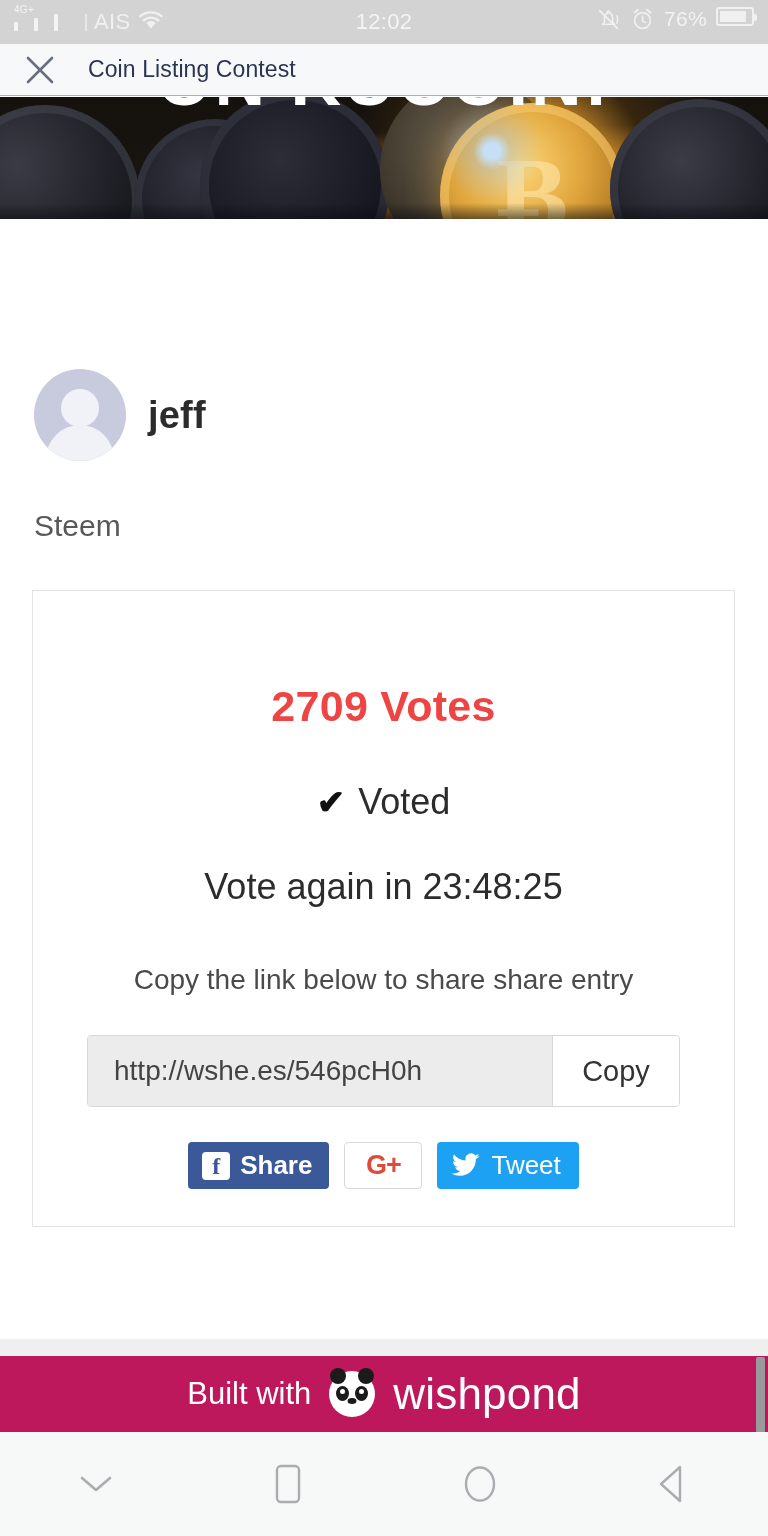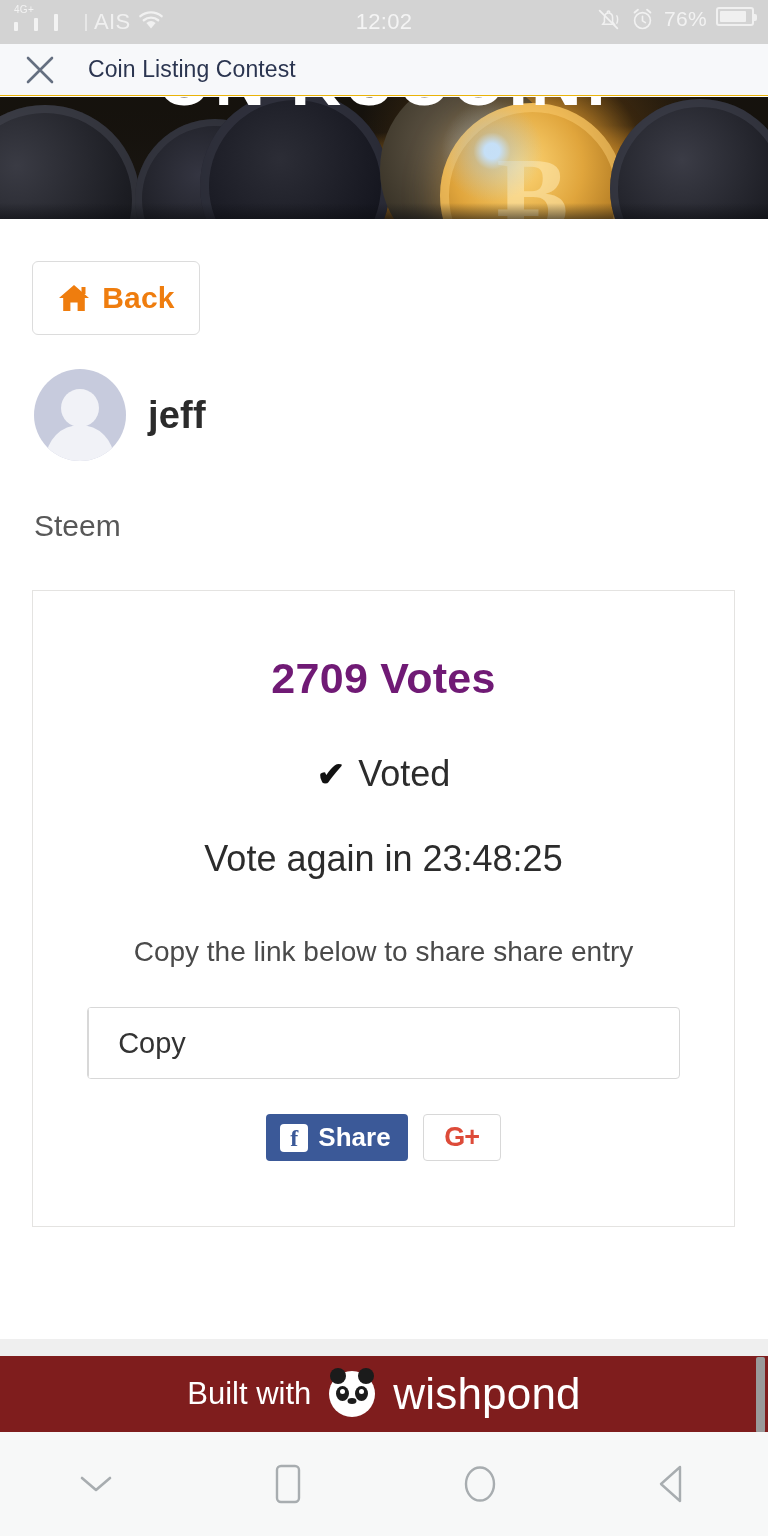--- a/index.html
+++ b/index.html
@@ -109,21 +109,21 @@
     width:68px; height:52px; border-radius:34px 34px 0 0; background:#f1f2f7;}
   .username{ font-size:38px; font-weight:bold; color:#2b2b2b; letter-spacing:.2px;}
 
   .coin-name{ position:absolute; left:34px; top:290px; font-size:30px; color:#585858; }
 
   
   .card{
     position:absolute; left:32px; top:371px; width:703px; height:637px;
     border:1px solid #e4e3e1; background:#fff;
   }
-  .votes{ text-align:center; margin-top:63px; font-size:43px; font-weight:bold; color:#701a75; letter-spacing:.3px;}
+  .votes{ text-align:center; margin-top:91px; font-size:43px; font-weight:bold; color:#ef4444; letter-spacing:.3px;}
   .voted{ text-align:center; margin-top:50px; font-size:36px; color:#2c2c2c; display:flex; align-items:center; justify-content:center; gap:13px;}
   .check{ font-size:34px; font-weight:bold; color:#111; }
   .vote-again{ text-align:center; margin-top:43px; font-size:36px; color:#2c2c2c; }
   .share-hint{ text-align:center; margin-top:56px; font-size:28px; color:#4a4a4a; }
 
   .link-row{ display:flex; justify-content:center; margin-top:39px; }
   .link-box{ display:flex; width:593px; height:72px; border:1px solid #d8d8d8; border-radius:4px; overflow:hidden; }
   .link-url{
     flex:1; background:#ececec; border:none; outline:none;
     font-family:"Liberation Sans", sans-serif; font-size:28px; color:#444;
@@ -144,21 +144,21 @@
     height:47px; width:78px; border-radius:4px; }
   .gp-mark{ font-size:27px; font-weight:bold; color:#dd4b39; letter-spacing:-1px;}
   .btn-tw{ display:flex; align-items:center; gap:10px; background:#1da1f2; color:#fff;
     height:47px; padding:0 18px 0 14px; border-radius:4px; font-size:26px; }
   .tw-bird{ width:30px; height:26px; display:block; }
 
   
   .gap-strip{ position:absolute; left:0; top:1339px; width:768px; height:17px; background:#efefef; }
   .footer{
     position:absolute; left:0; top:1356px; width:768px; height:76px;
-    background:#7f1d1d; display:flex; align-items:center; justify-content:center; gap:18px;
+    background:#be185d; display:flex; align-items:center; justify-content:center; gap:18px;
   }
   .built-with{ color:#fff; font-size:31px; }
   .panda{ width:46px;height:46px;border-radius:50%;background:#fff;position:relative;display:block;}
   .panda .ear{position:absolute;top:-3px;width:16px;height:16px;border-radius:50%;background:#1b1b1b;}
   .panda .ear.l{left:1px;} .panda .ear.r{right:1px;}
   .panda .eye{position:absolute;top:15px;width:13px;height:15px;border-radius:50%;background:#1b1b1b;}
   .panda .eye.l{left:7px;} .panda .eye.r{right:7px;}
   .panda .pupil{position:absolute;top:18px;width:5px;height:5px;border-radius:50%;background:#fff;}
   .panda .pupil.l{left:11px;} .panda .pupil.r{right:11px;}
   .panda .nose{position:absolute;left:50%;top:27px;transform:translateX(-50%);width:9px;height:6px;border-radius:50%;background:#1b1b1b;}
@@ -237,29 +237,20 @@
       <span class="glyph">Ƀ</span>
     </div>
     <div class="hero-coin coin-5"></div>
     <div class="hero-flare"></div>
     <div class="hero-headline">ON KUCOIN!</div>
     <div class="hero-fade"></div>
   </div>
 
   <div class="page">
 
-    <div class="back-btn">
-      <span class="home-ico">
-        <svg width="34" height="30" viewBox="0 0 34 30">
-          <path d="M17 2 L2 15 h4.2 v13 h7.2 v-8.4 h7.2 V28 h7.2 V15 H32 z" fill="#ef7d0e"></path>
-          <rect x="24.5" y="4" width="4" height="7" fill="#ef7d0e"></rect>
-        </svg>
-      </span>
-      <span class="back-label">Back</span>
-    </div>
 
     <div class="user-row">
       <div class="avatar">
         <span class="head"></span>
           <span class="body"></span>
       </div>
       <div class="username">jeff</div>
     </div>
 
     <div class="coin-name">Steem</div>
@@ -271,31 +262,40 @@
         <span class="check">✔</span>
         <span>Voted</span>
       </div>
 
       <div class="vote-again">Vote again in 23:48:25</div>
 
       <div class="share-hint">Copy the link below to share share entry</div>
 
       <div class="link-row">
         <div class="link-box">
+          <input class="link-url" type="text" readonly="" value="http://wshe.es/546pcH0h" style="">
           <button class="copy-btn">Copy</button>
         </div>
       </div>
 
       <div class="social-row">
         <div class="btn-fb">
           <span class="fb-mark">f</span>
           <span>Share</span>
         </div>
         <div class="btn-gp">
           <span class="gp-mark">G+</span>
+        </div>
+        <div class="btn-tw">
+          <span class="tw-bird">
+            <svg width="30" height="26" viewBox="0 0 24 21">
+              <path d="M23 2.5a9 9 0 0 1-2.6.75A4.6 4.6 0 0 0 22.4.75a9.2 9.2 0 0 1-2.9 1.12A4.55 4.55 0 0 0 11.7 6a12.9 12.9 0 0 1-9.4-4.8 4.55 4.55 0 0 0 1.4 6.1 4.5 4.5 0 0 1-2.05-.58v.06a4.55 4.55 0 0 0 3.65 4.47 4.6 4.6 0 0 1-2.05.08 4.56 4.56 0 0 0 4.25 3.17A9.14 9.14 0 0 1 0 16.4a12.88 12.88 0 0 0 6.98 2.05c8.38 0 12.96-6.94 12.96-12.96l-.01-.59A9.2 9.2 0 0 0 23 2.5z" fill="#fff"></path>
+            </svg>
+          </span>
+          <span>Tweet</span>
         </div>
       </div>
     </div>
   </div>
 
   <div class="gap-strip"></div>
   <div class="footer">
     <span class="built-with">Built with</span>
     <span class="panda">
       <span class="ear l"></span>

